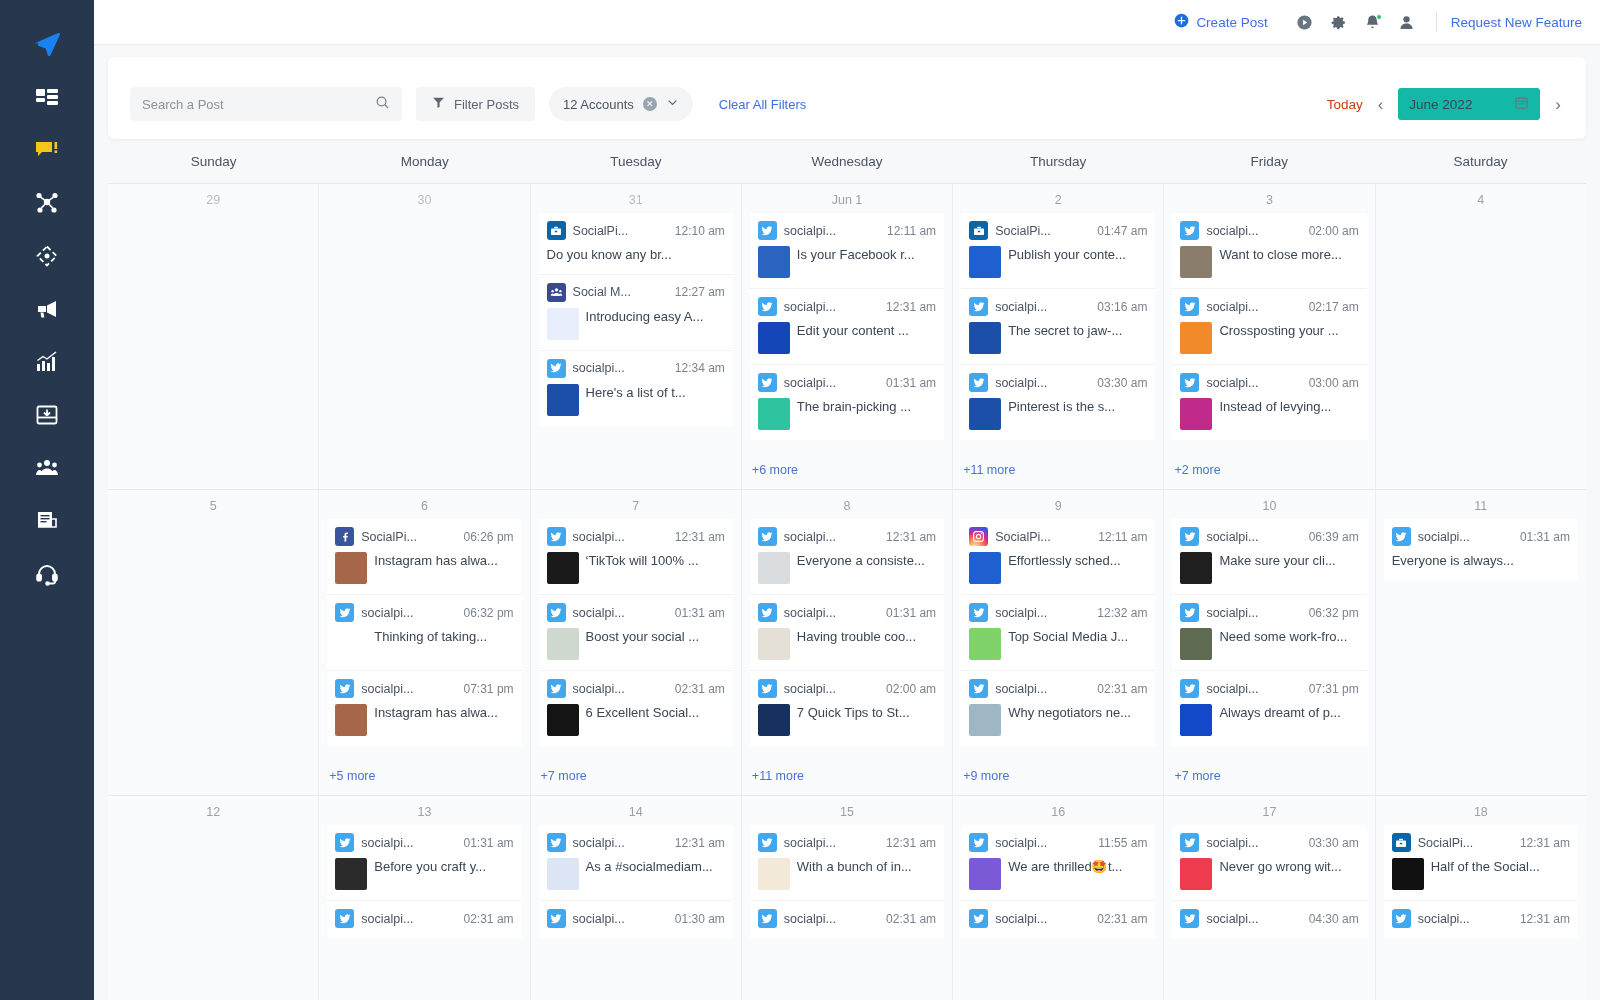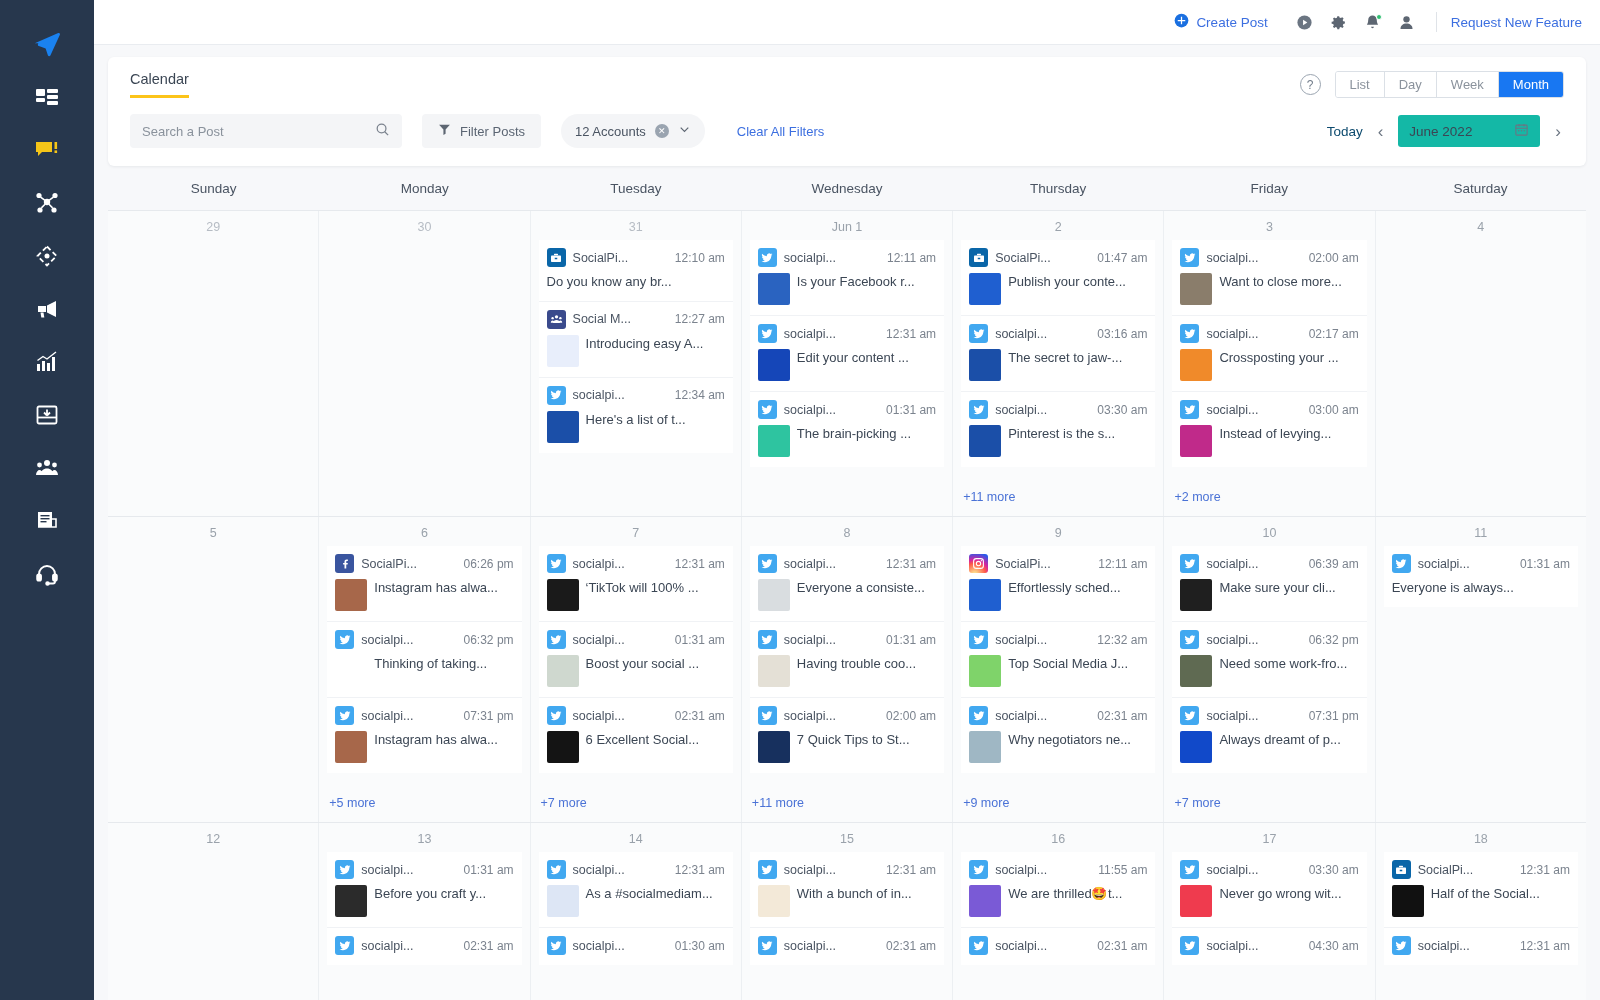--- a/index.html
+++ b/index.html
@@ -68,21 +68,21 @@
   }
   .seg { display: flex; border: 1px solid #dbe0e6; border-radius: 3px; overflow: hidden; }
   .seg div {
     padding: 5px 14px; font-size: 13px; color: #8a929c; cursor: pointer;
     border-right: 1px solid #dbe0e6; background: #fff; min-width: 40px; text-align: center;
   }
   .seg div:last-child { border-right: none; }
   .seg div.active { background: #1877f2; color: #fff; font-weight: 500; }
 
   .panel-row2 { display: flex; align-items: center; justify-content: space-between; margin-top: 16px; }
-  .filters-left { display: flex; align-items: center; gap: 20px; }
+  .filters-left { display: flex; align-items: center; gap: 14px; }
   .search-box {
     width: 272px; height: 34px; background: #f4f5f7; border-radius: 4px;
     display: flex; align-items: center; padding: 0 12px;
   }
   .search-box input {
     border: none; background: transparent; outline: none; flex: 1;
     font-family: "Liberation Sans", sans-serif; font-size: 13px; color: #5b6573;
   }
   .search-box input::placeholder { color: #8a929c; }
   .filter-btn {
@@ -96,21 +96,21 @@
     color: #4a5462; cursor: pointer;
   }
   .pill-x {
     width: 14px; height: 14px; border-radius: 50%; background: #9aa4b0;
     color: #fff; font-size: 9px; display: flex; align-items: center;
     justify-content: center; cursor: pointer;
   }
   .clear-filters { color: #3c6fe0; font-size: 13px; cursor: pointer; margin-left: 12px; }
 
   .nav-right { display: flex; align-items: center; gap: 12px; }
-  .today-link { color: #0c4a6e; font-size: 13.5px; cursor: pointer; }
+  .today-link { color: #c2410c; font-size: 13.5px; cursor: pointer; }
   .chev { color: #6b7582; cursor: pointer; font-size: 17px; line-height: 1; padding: 0 3px; }
   .month-box {
     width: 142px; height: 32px; background: #14b8a6; border-radius: 3px;
     display: flex; align-items: center; justify-content: space-between;
     padding: 0 11px; font-size: 13.5px; color: #3b4654; cursor: pointer;
   }
 
   
   .cal { flex: 1; overflow: hidden; padding: 0 14px; }
   .weekday-row { display: flex; height: 44px; align-items: center; }
@@ -301,32 +301,20 @@
         <svg width="17" height="17" viewBox="0 0 24 24" fill="#5d6672">
             <circle cx="12" cy="7.5" r="4.5"></circle>
             <path d="M3.5 21c0-4.7 3.8-7.5 8.5-7.5s8.5 2.8 8.5 7.5z"></path>
           </svg>
       </div>
       <div class="tb-sep"></div>
       <div class="req-feature">Request New Feature</div>
     </div>
 
     <div class="panel">
-      <div class="panel-top">
-        <div class="tab-calendar">Calendar</div>
-        <div class="view-group">
-          <div class="help-circle">?</div>
-          <div class="seg">
-            <div>List</div>
-            <div>Day</div>
-            <div>Week</div>
-            <div class="active">Month</div>
-          </div>
-        </div>
-      </div>
 
       <div class="panel-row2">
         <div class="filters-left">
           <div class="search-box">
             <input type="text" placeholder="Search a Post" style="">
             <span>
               <svg width="15" height="15" viewBox="0 0 24 24" fill="none" stroke="#7b838e" stroke-width="2">
                   <circle cx="10.5" cy="10.5" r="7"></circle>
                   <path d="M15.6 15.6 21 21"></path>
                 </svg>
@@ -500,20 +488,21 @@
                       <span class="acct-name">socialpi...</span>
                     </div>
                     <span class="post-time">01:31 am</span>
                   </div>
                   <div class="post-body">
                     <span class="thumb" style="background: rgb(46, 196, 160);"></span>
                     <span class="post-text">The brain-picking ...</span>
                   </div>
                 </div>
               </div>
+              <div class="more-link">+6 more</div>
             </div>
             <div class="cell">
               <div class="daynum">2</div>
               <div class="posts">
                 <div class="post">
                   <div class="post-head">
                     <div class="post-acct">
                       <span class="badge linkedin">
                         <svg width="12" height="12" viewBox="0 0 24 24" fill="#fff">
                           <rect x="2" y="7" width="20" height="13" rx="1.5"></rect>

